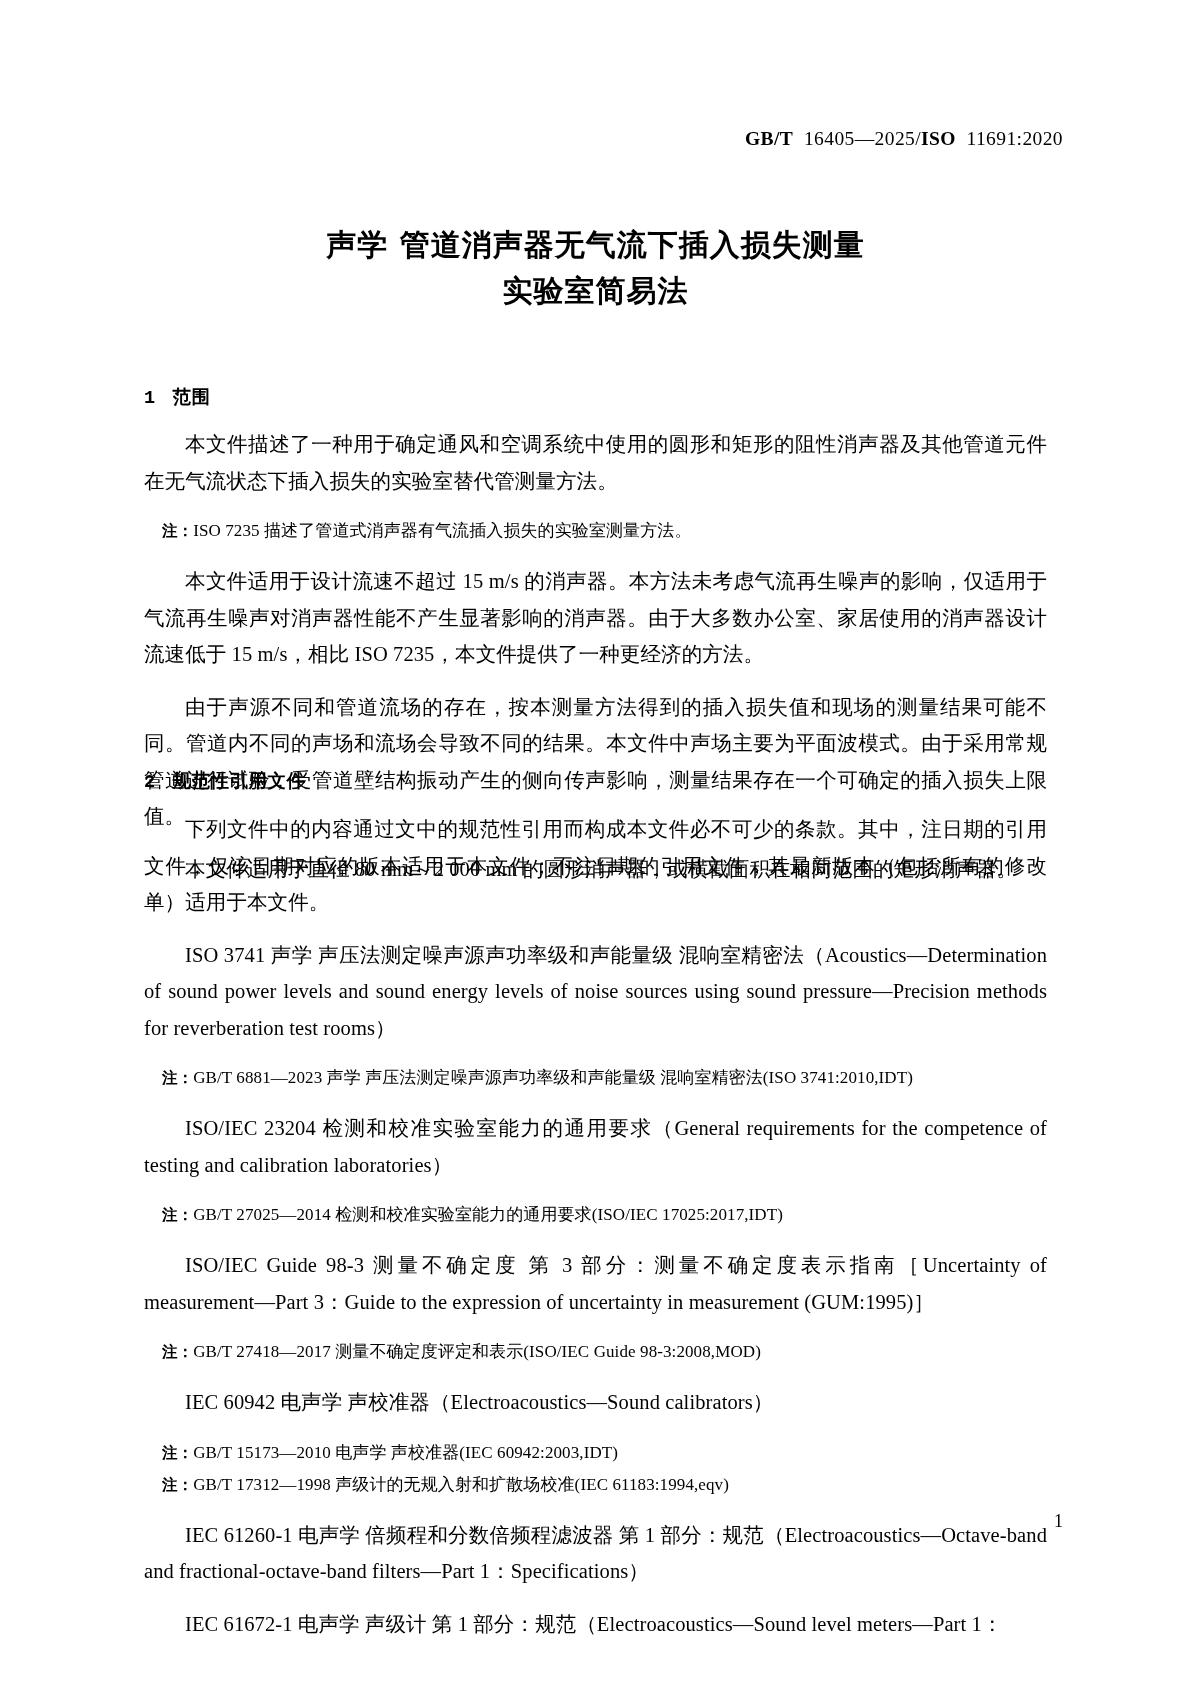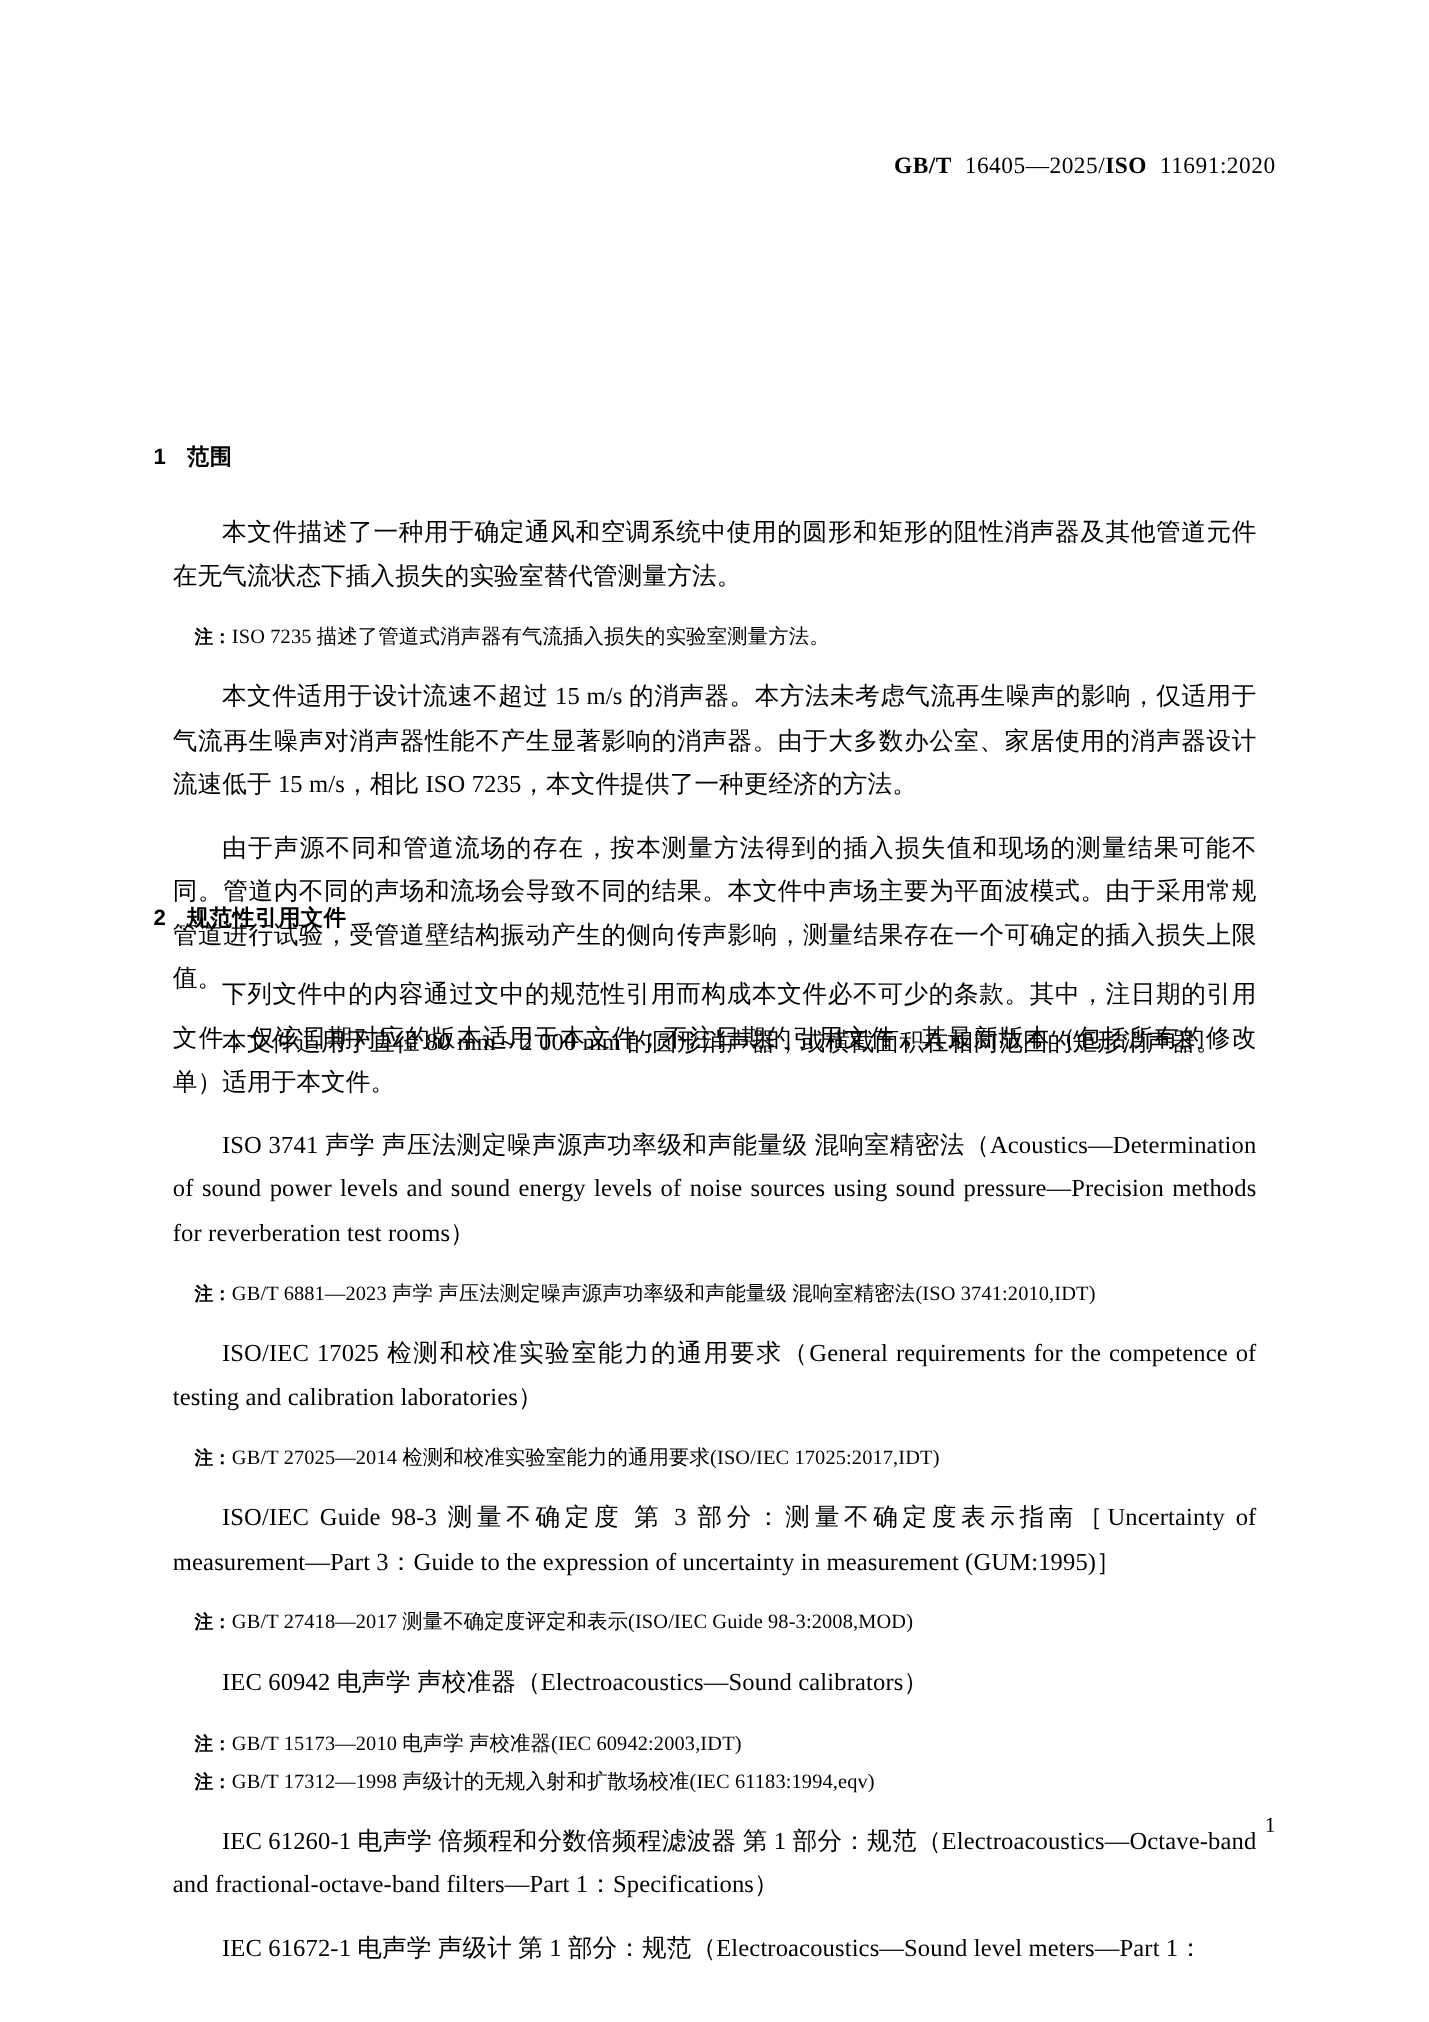--- a/index.html
+++ b/index.html
@@ -52,24 +52,24 @@
 
   
   .content {
     position: absolute;
     left: 128px;
     top: 358px;
     width: 935px;
   }
 
   h2.sec {
-    font-family: Liberation Sans, sans-serif;
+    font-family: Liberation Mono, monospace;
     font-weight: bold;
     font-size: 18.5px;
-    margin: 0;
+    margin: 16px;
     padding: 0;
     letter-spacing: 0.5px;
   }
   .sec-1 { position: absolute; top: 10px; left: 0; }
   .sec-2 { position: absolute; top: 394px; left: 0; }
   .sec-num { display: inline-block; margin-right: 17px; }
 
   p.para {
     margin: 16px;
     font-size: 20.5px;
@@ -118,20 +118,24 @@
 </style>
 </head>
 <body>
 
 <div class="page">
 
   <div class="header">
     <span class="bold">GB/T</span><span class="gap-sm"></span><span>16405—2025/</span><span class="bold">ISO</span><span class="gap-sm"></span><span>11691:2020</span>
   </div>
 
+  <div class="doc-title">
+    <span class="ln2">声学  管道消声器无气流下插入损失测量</span>
+    <span class="ln2">实验室简易法</span>
+  </div>
 
   <div class="content">
 
     <h2 class="sec sec-1">
       <span class="sec-num">1</span><span>范围</span>
     </h2>
 
     <div class="blk-1">
       <p class="para">本文件描述了一种用于确定通风和空调系统中使用的圆形和矩形的阻性消声器及其他管道元件在无气流状态下插入损失的实验室替代管测量方法。</p>
       <p class="note"><span class="nb">注：</span><span>ISO 7235 描述了管道式消声器有气流插入损失的实验室测量方法。</span></p>
@@ -143,21 +147,21 @@
     <h2 class="sec sec-2">
       <span class="sec-num">2</span><span>规范性引用文件</span>
     </h2>
 
     <div class="blk-2">
       <p class="para">下列文件中的内容通过文中的规范性引用而构成本文件必不可少的条款。其中，注日期的引用文件，仅该日期对应的版本适用于本文件；不注日期的引用文件，其最新版本（包括所有的修改单）适用于本文件。</p>
 
       <p class="ref">ISO 3741  声学  声压法测定噪声源声功率级和声能量级  混响室精密法（Acoustics—Determination of sound power levels and sound energy levels of noise sources using sound pressure—Precision methods for reverberation test rooms）</p>
       <p class="note"><span class="nb">注：</span><span>GB/T 6881—2023  声学  声压法测定噪声源声功率级和声能量级  混响室精密法(ISO 3741:2010,IDT)</span></p>
 
-      <p class="ref">ISO/IEC 17025  检测和校准实验室能力的通用要求（General requirements for the competence of testing and calibration laboratories）</p>
+      <p class="ref">ISO/IEC 23204  检测和校准实验室能力的通用要求（General requirements for the competence of testing and calibration laboratories）</p>
       <p class="note"><span class="nb">注：</span><span>GB/T 27025—2014  检测和校准实验室能力的通用要求(ISO/IEC 17025:2017,IDT)</span></p>
 
       <p class="ref">ISO/IEC Guide 98-3  测量不确定度  第 3 部分：测量不确定度表示指南［Uncertainty of measurement—Part 3：Guide to the expression of uncertainty in measurement (GUM:1995)］</p>
       <p class="note"><span class="nb">注：</span><span>GB/T 27418—2017  测量不确定度评定和表示(ISO/IEC Guide 98-3:2008,MOD)</span></p>
 
       <p class="ref">IEC 60942  电声学  声校准器（Electroacoustics—Sound calibrators）</p>
       <p class="note"><span class="nb">注：</span><span>GB/T 15173—2010  电声学  声校准器(IEC 60942:2003,IDT)</span></p>
 
       <p class="note"><span class="nb">注：</span><span>GB/T 17312—1998  声级计的无规入射和扩散场校准(IEC 61183:1994,eqv)</span></p>
 

